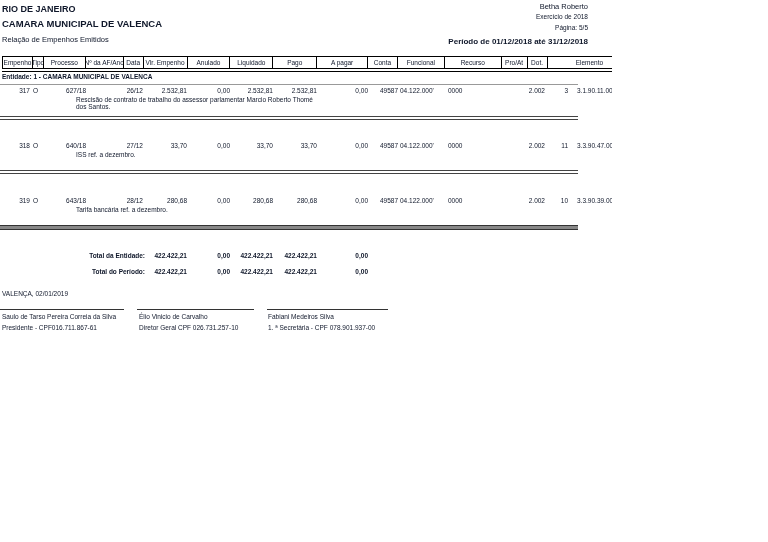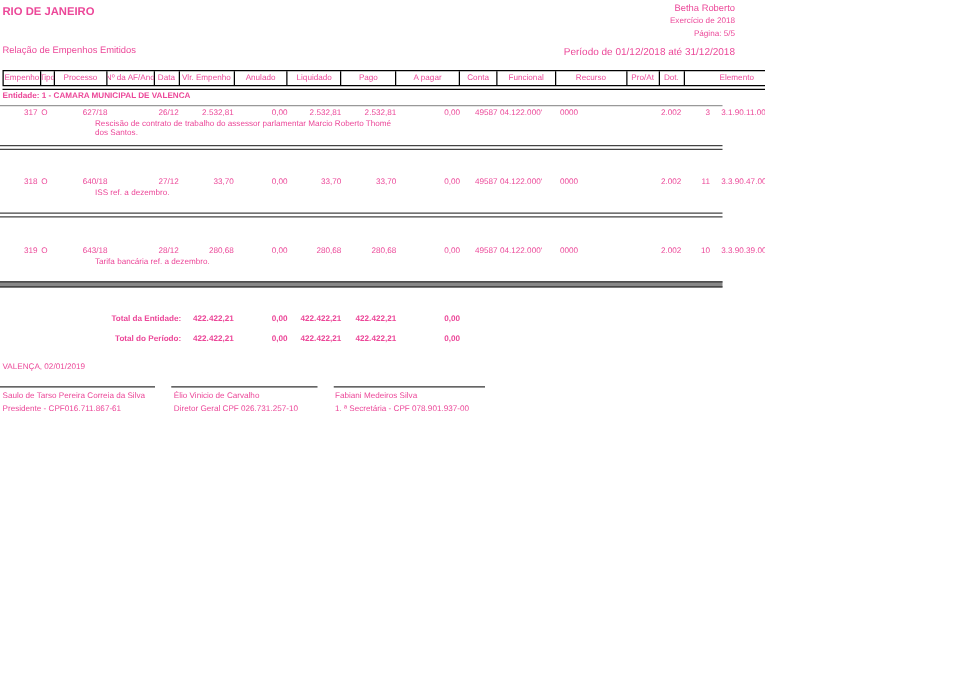--- a/index.html
+++ b/index.html
@@ -1,18 +1,18 @@
 <!DOCTYPE html>
 <html><head>
 <meta charset="utf-8">
 <style>
   html,body{margin:0;padding:0;background:#fff;}
   #page{
     position:relative;width:612px;height:542px;background:#fff;
-    font-family:"Liberation Sans", sans-serif;color:#ec4899;overflow:hidden;
+    font-family:"Liberation Sans", sans-serif;color:#0f172a;overflow:hidden;
   }
   .abs{position:absolute;white-space:nowrap;}
   .t-state{font-size:9px;font-weight:bold;}
   .t-org{font-size:9.5px;font-weight:bold;}
   .t-report{font-size:7.5px;}
   .t-vendor{font-size:7.5px;}
   .t-small{font-size:6.5px;}
   .t-period{font-size:8px;}
   .right{text-align:right;}
 
@@ -59,26 +59,27 @@
   .sigline{position:absolute;top:309px;height:0;border-top:1px solid #333;}
   .sig-name{position:absolute;top:313px;font-size:6.5px;white-space:nowrap;}
   .sig-role{position:absolute;top:324px;font-size:6.5px;white-space:nowrap;}
 </style>
 </head>
 <body>
 
 <div id="page">
 
   <div class="abs t-state" style="left:2px;top:4px;">RIO DE JANEIRO</div>
+  <div class="abs t-org" style="left:2px;top:18px;">CAMARA MUNICIPAL DE VALENCA</div>
   <div class="abs t-report" style="left:2px;top:35px;">Relação de Empenhos Emitidos</div>
 
   <div class="abs t-vendor right" style="right:24px;top:2px;">Betha Roberto</div>
   <div class="abs t-small right" style="right:24px;top:13px;">Exercício de 2018</div>
   <div class="abs t-small right" style="right:24px;top:24px;">Página: 5/5</div>
-  <div class="abs t-period right" style="right:24px;top:37px;">Período de 01/12/2018 até 31/12/2018</div>
+  <div class="abs t-period right" style="right:24px;top:37px;font-weight:bold;">Período de 01/12/2018 até 31/12/2018</div>
 
   <div id="thead">
     <div class="hc" style="width:30px;">Empenho</div>
     <div class="hc" style="width:11px;">Tipo</div>
     <div class="hc" style="width:42px;">Processo</div>
     <div class="hc" style="width:38px;">Nº da AF/Ano</div>
     <div class="hc" style="width:20px;">Data</div>
     <div class="hc" style="width:44px;">Vlr. Empenho</div>
     <div class="hc" style="width:43px;">Anulado</div>
     <div class="hc" style="width:43px;">Liquidado</div>

